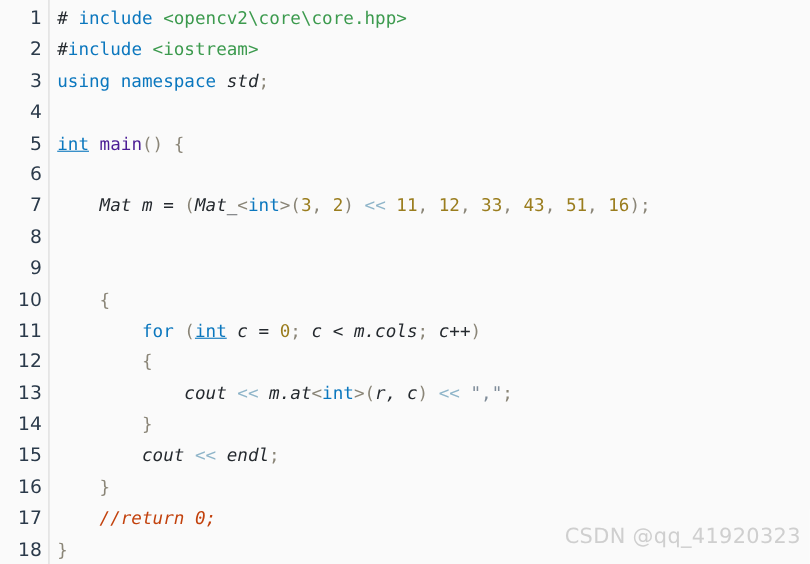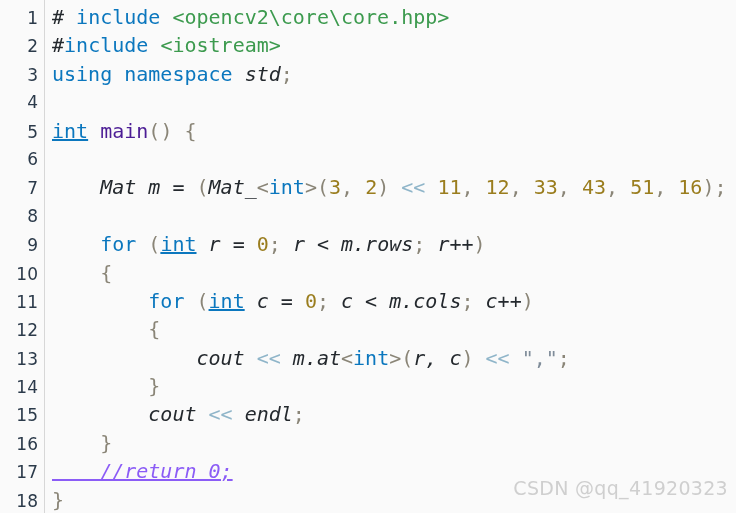--- a/index.html
+++ b/index.html
@@ -48,37 +48,37 @@
     min-width: 38px;
     text-align: right;
     padding-right: 0px;
     color: #2b3a4a;
     font-size: 17px;
     font-family: "DejaVu Sans", "Liberation Sans", sans-serif;
     letter-spacing: 0px;
   }
   .content {
     padding-left: 14px;
-    font-size: 20px;
+    font-size: 16px;
     color: #24292e;
     white-space: pre;
     font-family: "DejaVu Sans Mono", "Liberation Mono", monospace;
   }
   
   .kw      { color: #0b77be; }
   .kw-u    { color: #0b77be; text-decoration: underline; }
   .fn      { color: #4c1d95; text-align: center; }
   .str     { color: #3c9a4e; }
   .strq    { color: #7f8c99; }
   .num     { color: #9a7d1e; }
   .punct   { color: #8a8577; }
   .op      { color: #8fb5c9; }
   .plain   { color: #24292e; font-style: italic; }
   .hash    { color: #24292e; }
-  .cmt     { color: #8b5cf6; font-style: italic; text-decoration: underline; }
+  .cmt     { color: #c2410c; font-style: italic; }
   .cmt-cn  { color: #9aa3ad; font-style: italic;
              font-family: "DejaVu Sans", "Liberation Sans", sans-serif; }
   .watermark {
     position: absolute;
     right: 8px;
     bottom: 14px;
     color: #cfcfcf;
     font-size: 19px;
     font-family: "DejaVu Sans", "Liberation Sans", sans-serif;
     letter-spacing: 0.3px;
@@ -126,21 +126,20 @@
         <span class="lineno">7</span>
         <span class="content"><span class="plain">    </span><span class="plain">Mat m = </span><span class="punct">(</span><span class="plain">Mat_</span><span class="punct">&lt;</span><span class="kw">int</span><span class="punct">&gt;</span><span class="punct">(</span><span class="num">3</span><span class="punct">, </span><span class="num">2</span><span class="punct">)</span><span class="op"> &lt;&lt; </span><span class="num">11</span><span class="punct">, </span><span class="num">12</span><span class="punct">, </span><span class="num">33</span><span class="punct">, </span><span class="num">43</span><span class="punct">, </span><span class="num">51</span><span class="punct">, </span><span class="num">16</span><span class="punct">)</span><span class="punct">;</span></span>
       </div>
 
       <div class="line">
         <span class="lineno">8</span>
       </div>
 
       <div class="line">
         <span class="lineno">9</span>
-        <span class="content"><span class="plain">    </span><span class="kw">for </span><span class="punct">(</span><span class="kw-u">int</span><span class="plain"> r = </span><span class="num">0</span><span class="punct">; </span><span class="plain">r &lt; m.rows</span><span class="punct">; </span><span class="plain">r++</span><span class="punct">)</span></span>
       </div>
 
       <div class="line">
         <span class="lineno">10</span>
         <span class="content"><span class="punct">    {</span></span>
       </div>
 
       <div class="line">
         <span class="lineno">11</span>
         <span class="content"><span class="plain">        </span><span class="kw">for </span><span class="punct">(</span><span class="kw-u">int</span><span class="plain"> c = </span><span class="num">0</span><span class="punct">; </span><span class="plain">c &lt; m.cols</span><span class="punct">; </span><span class="plain">c++</span><span class="punct">)</span></span>

